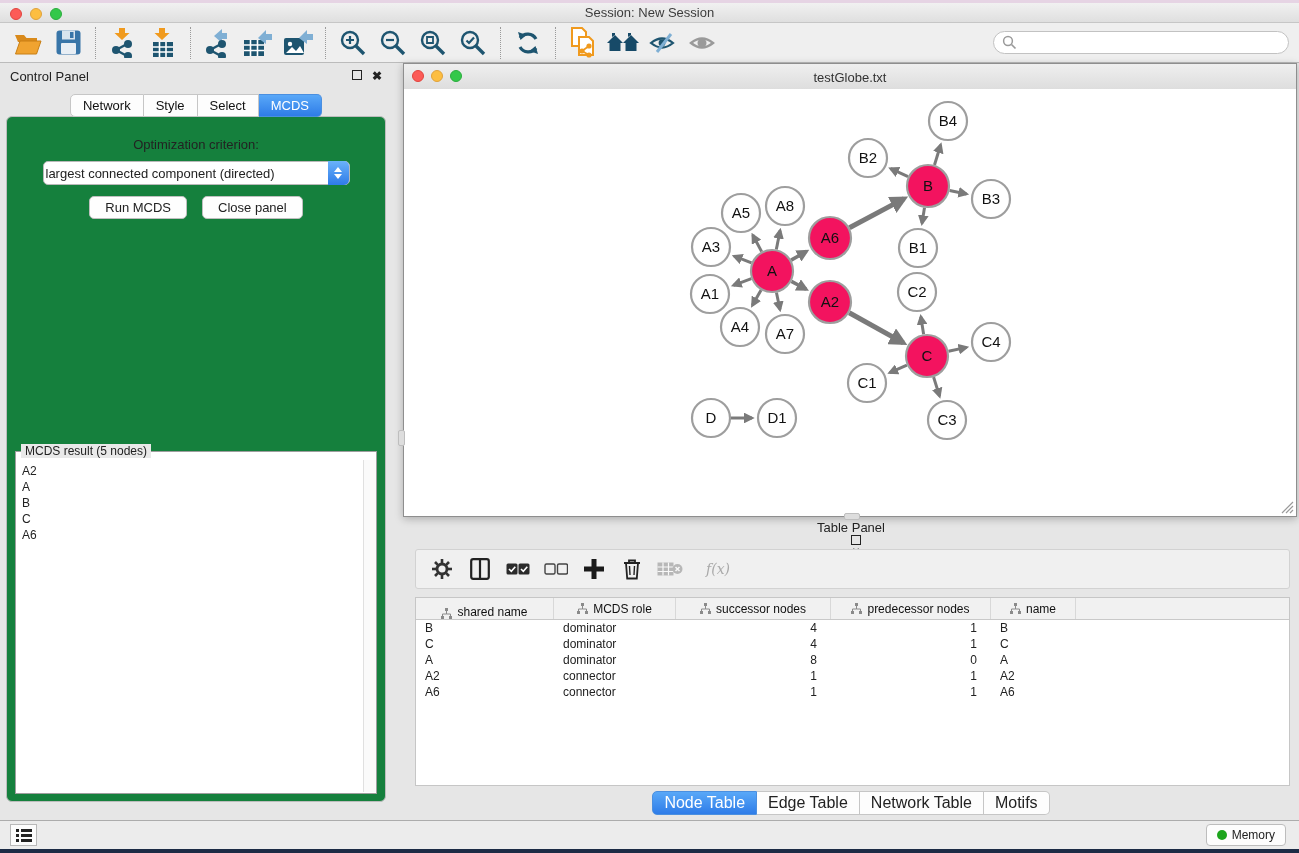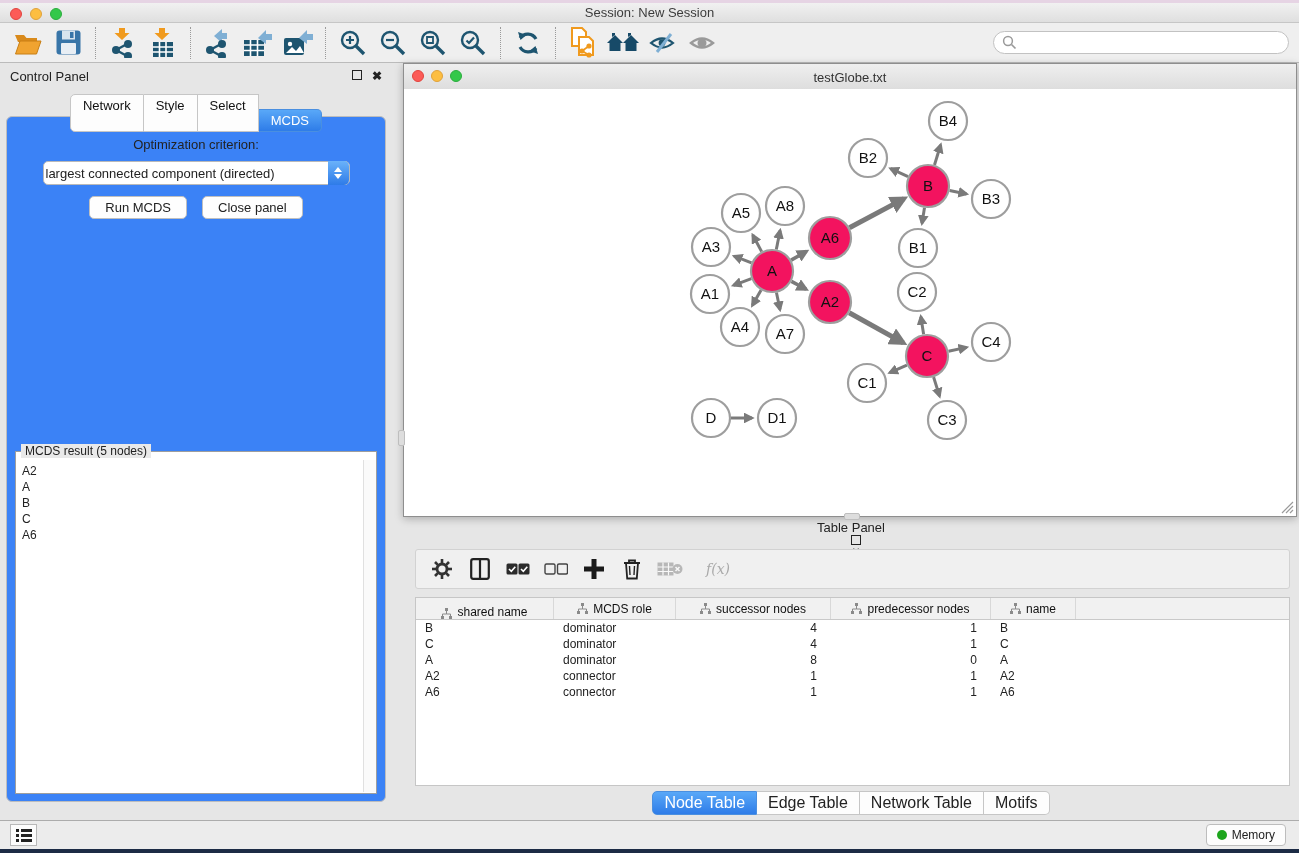--- a/index.html
+++ b/index.html
@@ -29,23 +29,23 @@
   .control-panel { position:absolute; left:0; top:64px; width:392px; height:752px; }
   .panel-header { display:flex; align-items:center; height:24px; padding:0 10px; font-size:13px; color:#222; }
   .panel-header .spacer { flex:1; }
   .mini-icon { font-size:12px; color:#222; margin-left:10px; line-height:1; }
   .float-box { display:inline-block; width:10px; height:10px; border:1.5px solid #222; }
   .cp-tabs { position:absolute; left:0; top:30px; width:100%; display:flex; justify-content:center; z-index:3; }
   .tab { background:#FDFDFD; border:1px solid #C6C6C6; border-left:none; padding:3px 12px;
     font-size:13px; color:#111; cursor:default; }
   .tab:first-child { border-left:1px solid #C6C6C6; border-radius:5px 0 0 5px; }
   .tab:last-child { border-radius:0 5px 5px 0; }
-  .tab.selected { background:linear-gradient(#59A8F8,#2E7CE8); color:#fff; border-color:#4A8FE0;margin-top:15px; }
+  .tab.selected { background:linear-gradient(#59A8F8,#2E7CE8); color:#fff; border-color:#4A8FE0; }
   .cp-content { position:absolute; left:6px; top:52px; width:380px; height:686px;
-    background:#3b82f6; border:1px solid #BDBDBD; border-radius:6px; }
+    background:#15803d; border:1px solid #BDBDBD; border-radius:6px; }
   .opt-label { text-align:center; margin-top:20px; font-size:13px; }
   .combo { position:relative; margin:9px auto 0; width:307px; height:24px; background:#fff;
     border:1px solid #B9B9B9; border-radius:5px; display:flex; align-items:center;
     font-size:13px; padding-left:2px; }
   .combo-stepper { position:absolute; right:0; top:-1px; width:21px; height:24px; border-radius:0 5px 5px 0;
     background:linear-gradient(#6AB2FA,#2E7BE8); display:flex; flex-direction:column;
     align-items:center; justify-content:center; gap:2px; }
   .combo-stepper i { width:0; height:0; border-left:4px solid transparent; border-right:4px solid transparent; }
   .chev-up { border-bottom:5px solid #fff; }
   .chev-dn { border-top:5px solid #fff; }

